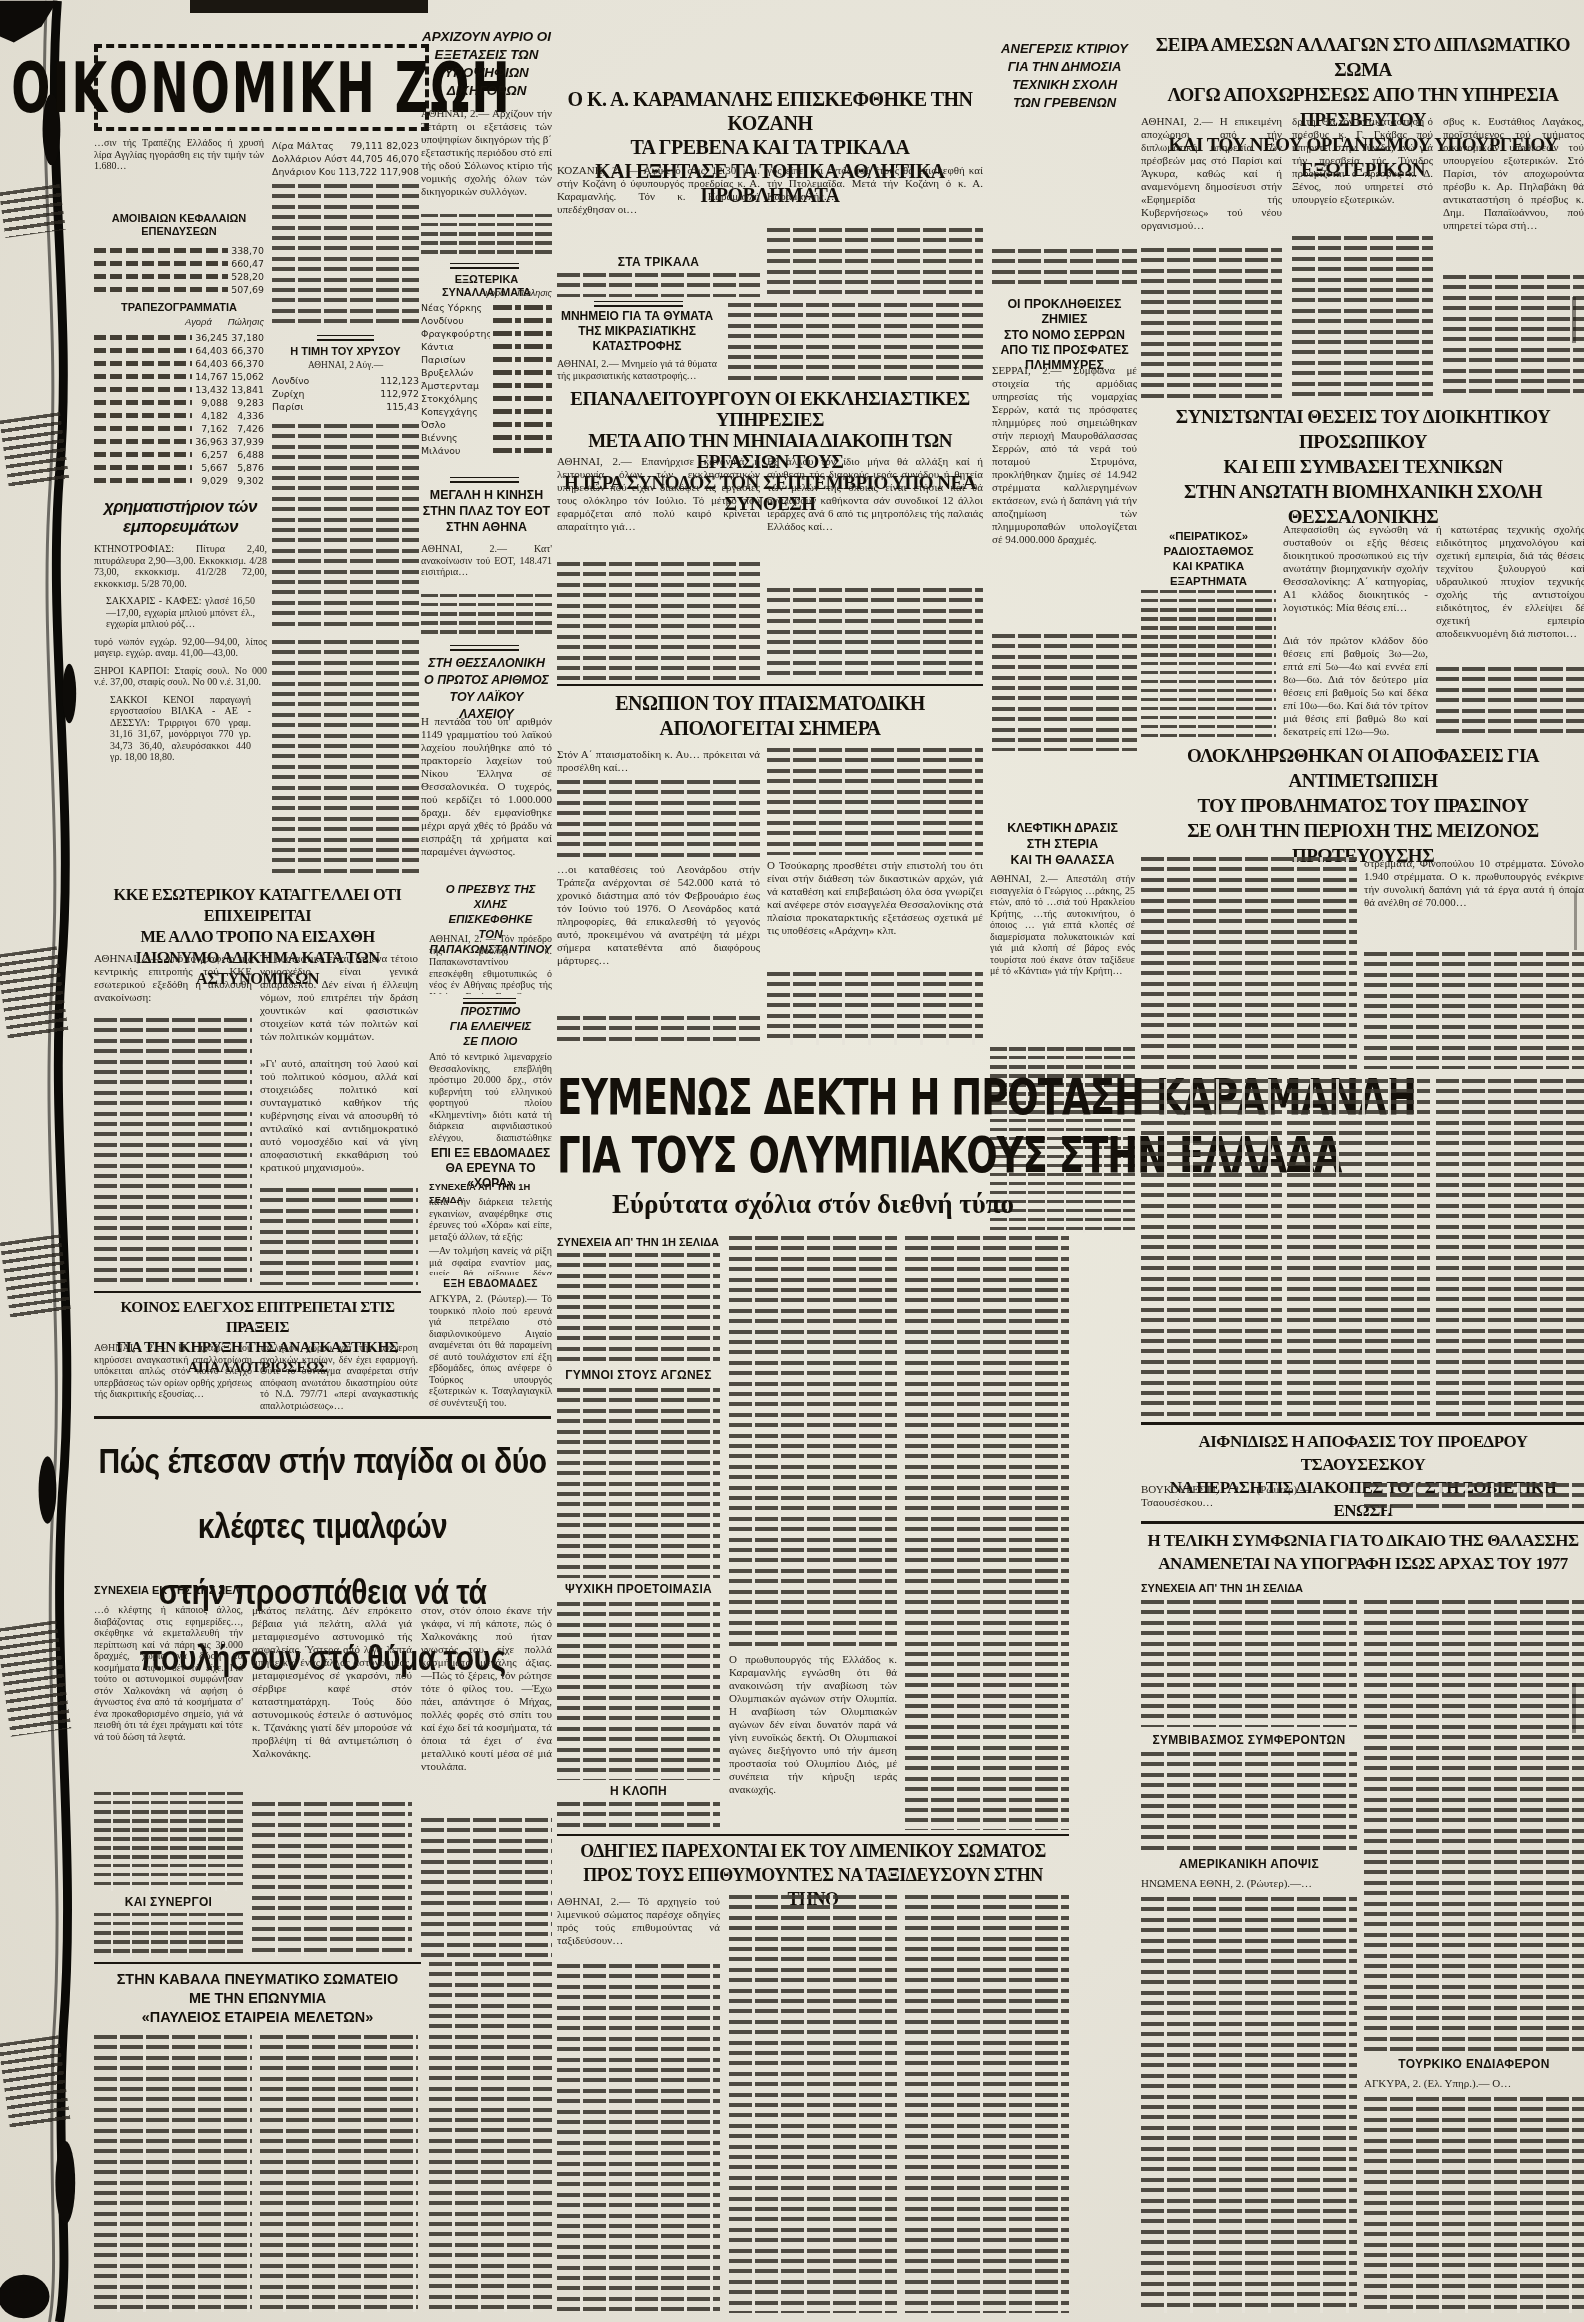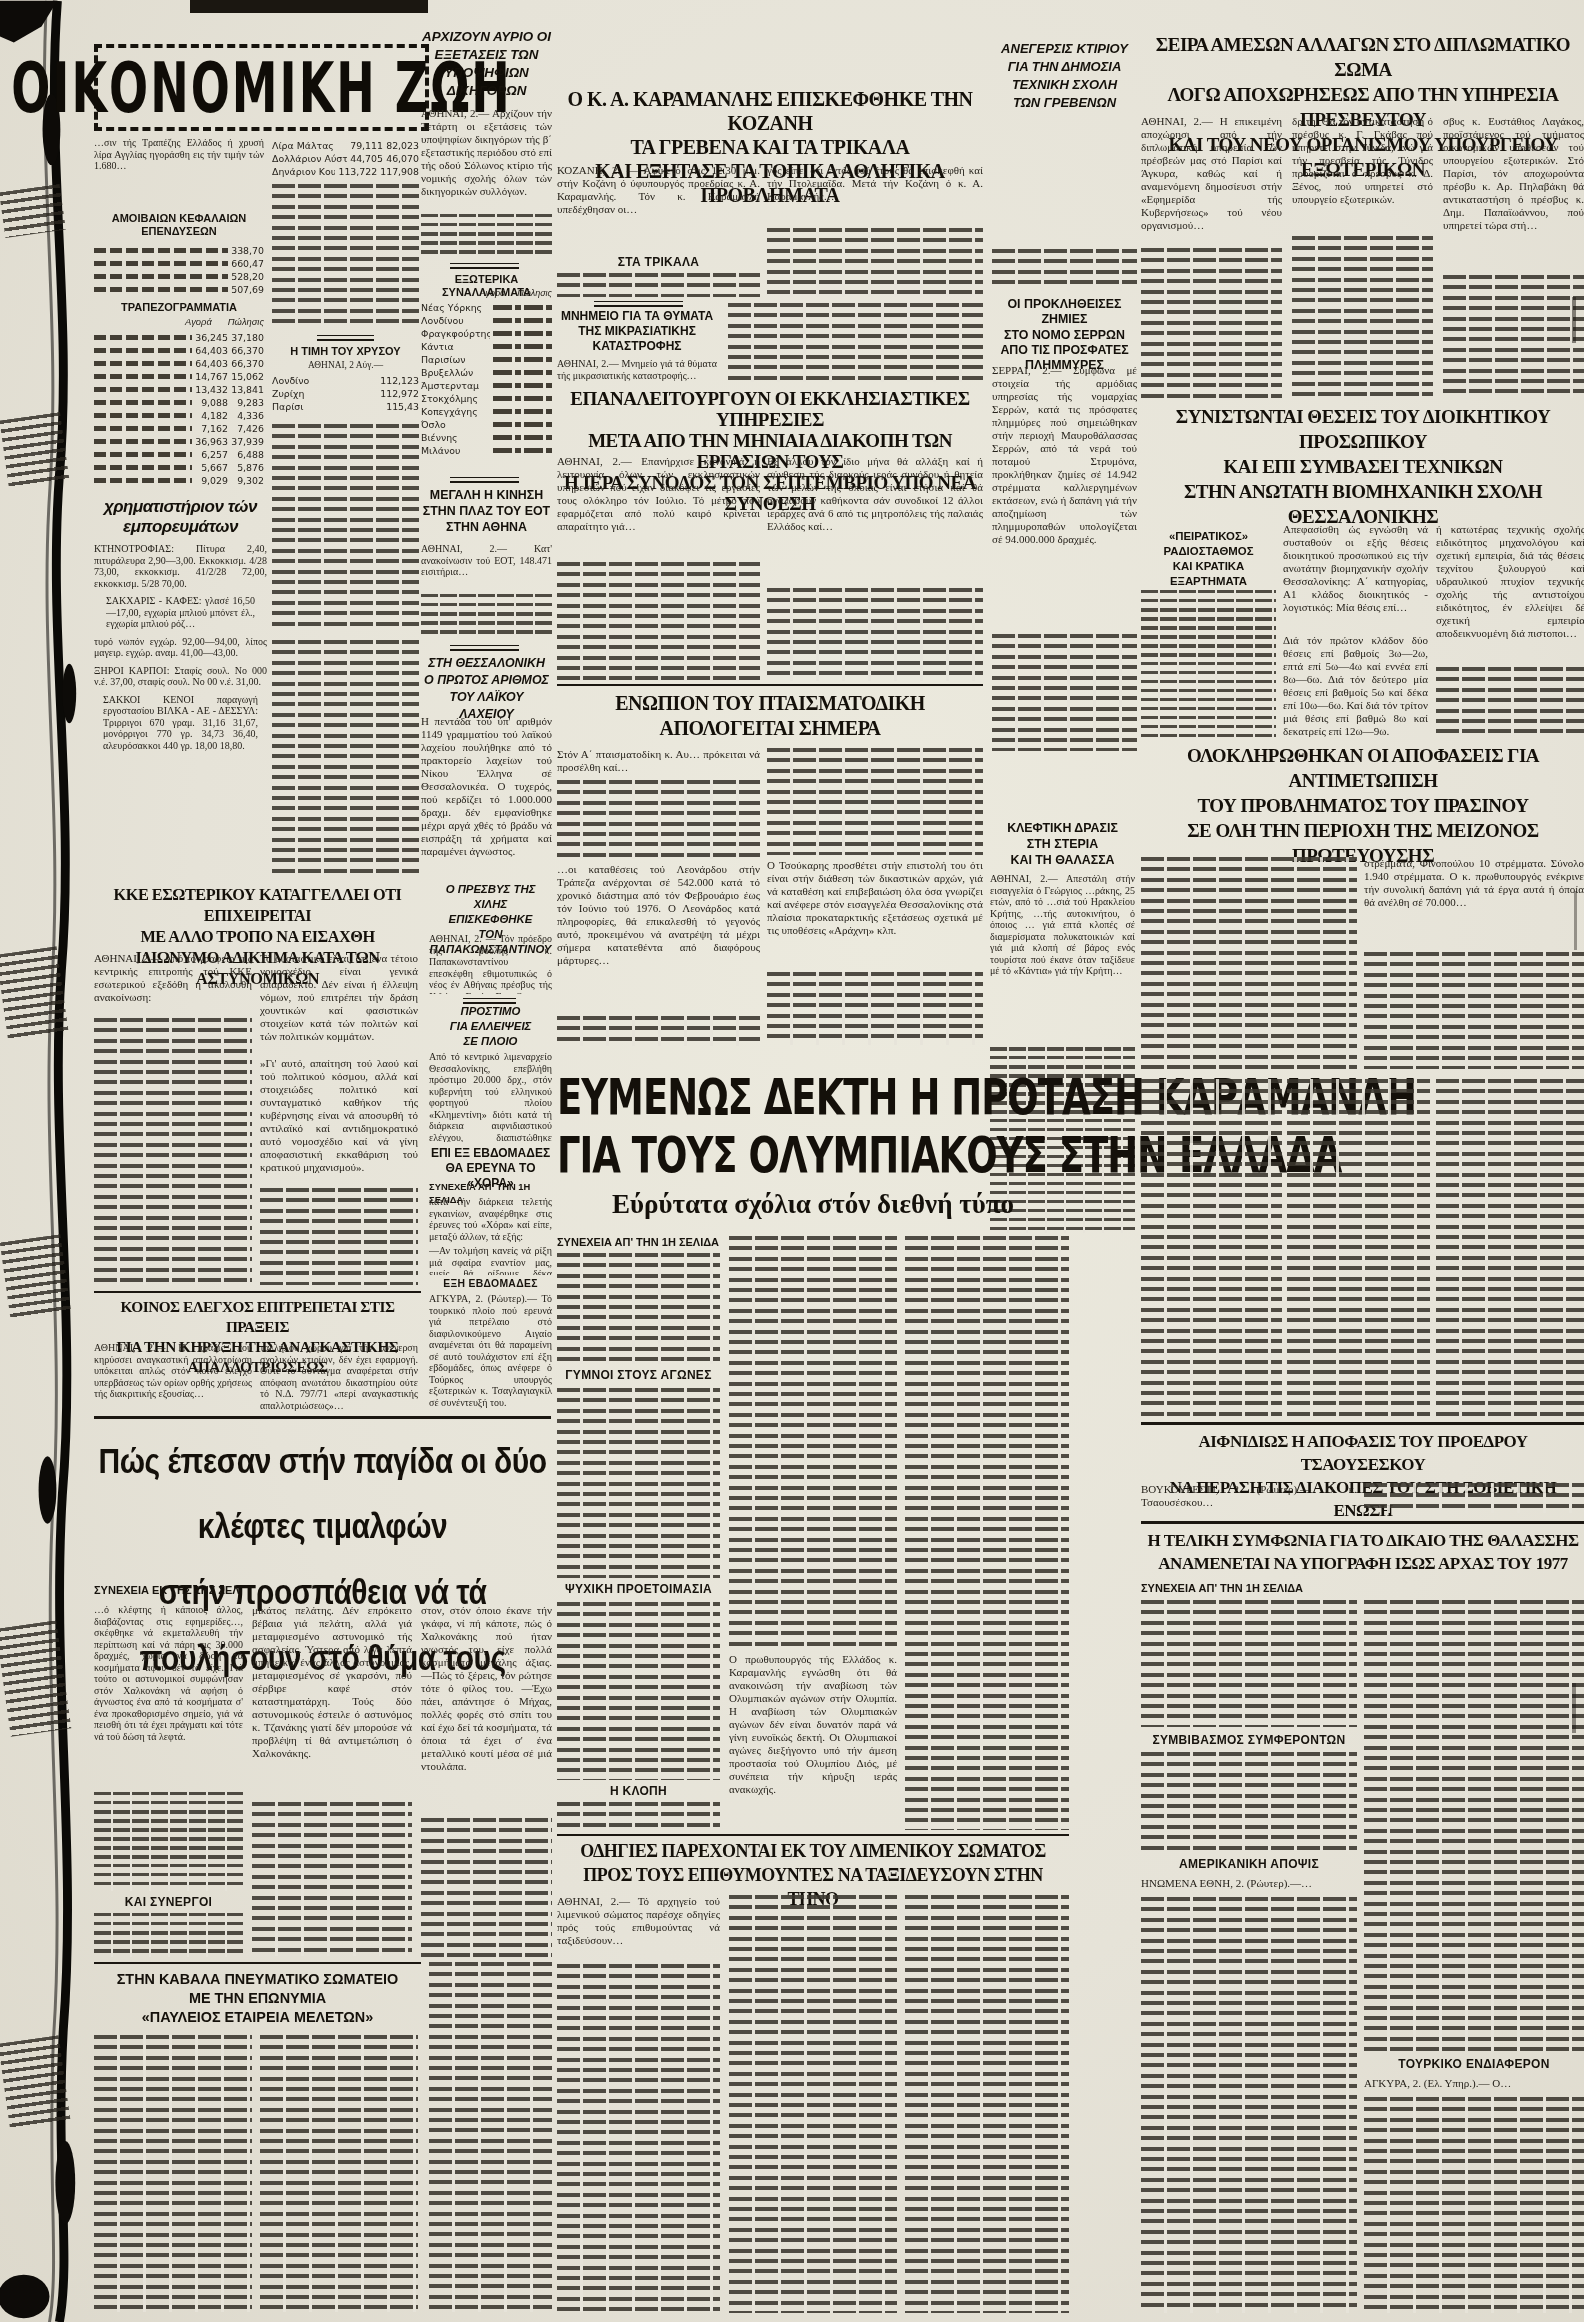--- a/index.html
+++ b/index.html
@@ -160,21 +160,21 @@
         <span class="num">9,029</span>
         <span class="num">9,302</span>
       </div>
     </div>
   <div class="hl sans it cond" style="left:94px;top:497px;width:173px;font-size:17px;line-height:20px">χρηματιστήριον τών εμπορευμάτων</div>
   <div class="abs" style="left:94px;top:543px;width:173px;height:337px;overflow:hidden">
     <p class="lead s10" style="position:static;margin:0 0 6px">ΚΤΗΝΟΤΡΟΦΙΑΣ: Πίτυρα 2,40, πιτυράλευρα 2,90—3,00. Εκκοκκισμ. 4/28 73,00, εκκοκκισμ. 41/2/28 72,00, εκκοκκισμ. 5/28 70,00.</p>
     <p class="lead s10" style="position:static;margin:0 12px 6px">ΣΑΚΧΑΡΙΣ - ΚΑΦΕΣ: γλασέ 16,50—17,00, εγχωρία μπλιού μπόνετ έλ., εγχωρία μπλιού ρόζ…</p>
     <p class="lead s10" style="position:static;margin:0 0 6px">τυρό νωπόν εγχώρ. 92,00—94,00, λίπος μαγειρ. εγχώρ. αναμ. 41,00—43,00.</p>
     <p class="lead s10" style="position:static;margin:0 0 6px">ΞΗΡΟΙ ΚΑΡΠΟΙ: Σταφίς σουλ. Νο 000 ν.έ. 37,00, σταφίς σουλ. Νο 00 ν.έ. 31,00.</p>
-    <p class="lead s10" style="position:static;margin:0 9px 6px">ΣΑΚΚΟΙ ΚΕΝΟΙ παραγωγή εργοστασίου ΒΙΛΚΑ - ΑΕ - ΔΕΣΣΥΛ: Τριρριγοι 670 γραμ. 31,16 31,67, μονόρριγοι 770 γρ. 34,73 36,40, αλευρόσακκοι 440 γρ. 18,00 18,80.</p>
+    <p class="lead s10" style="position:static;margin:0 16px 6px">ΣΑΚΚΟΙ ΚΕΝΟΙ παραγωγή εργοστασίου ΒΙΛΚΑ - ΑΕ - ΔΕΣΣΥΛ: Τριρριγοι 670 γραμ. 31,16 31,67, μονόρριγοι 770 γρ. 34,73 36,40, αλευρόσακκοι 440 γρ. 18,00 18,80.</p>
   </div>
 
   <div class="abs" style="left:272px;top:139px;width:147px">
       <div class="trow">
         <span class="lab">Λίρα Μάλτας</span>
         <span class="num">79,111</span>
         <span class="num">82,023</span>
       </div>
       <div class="trow">
         <span class="lab">Δολλάριον Αύστραλ.</span>

